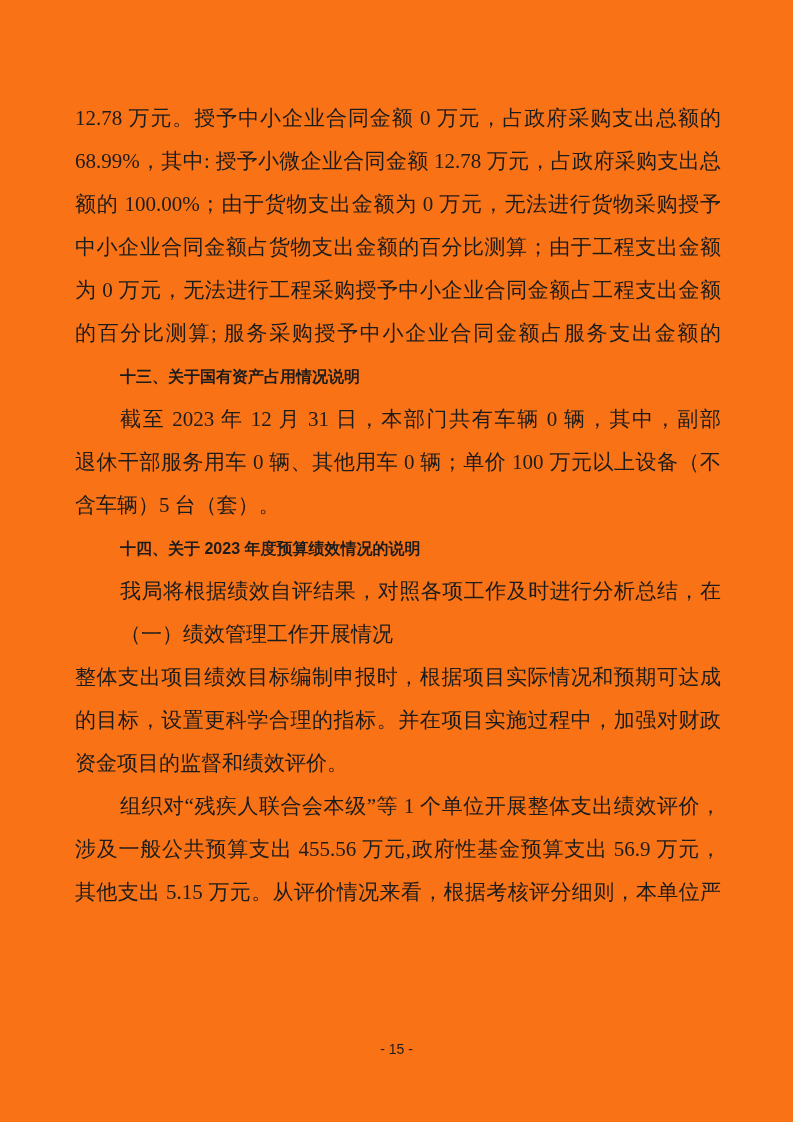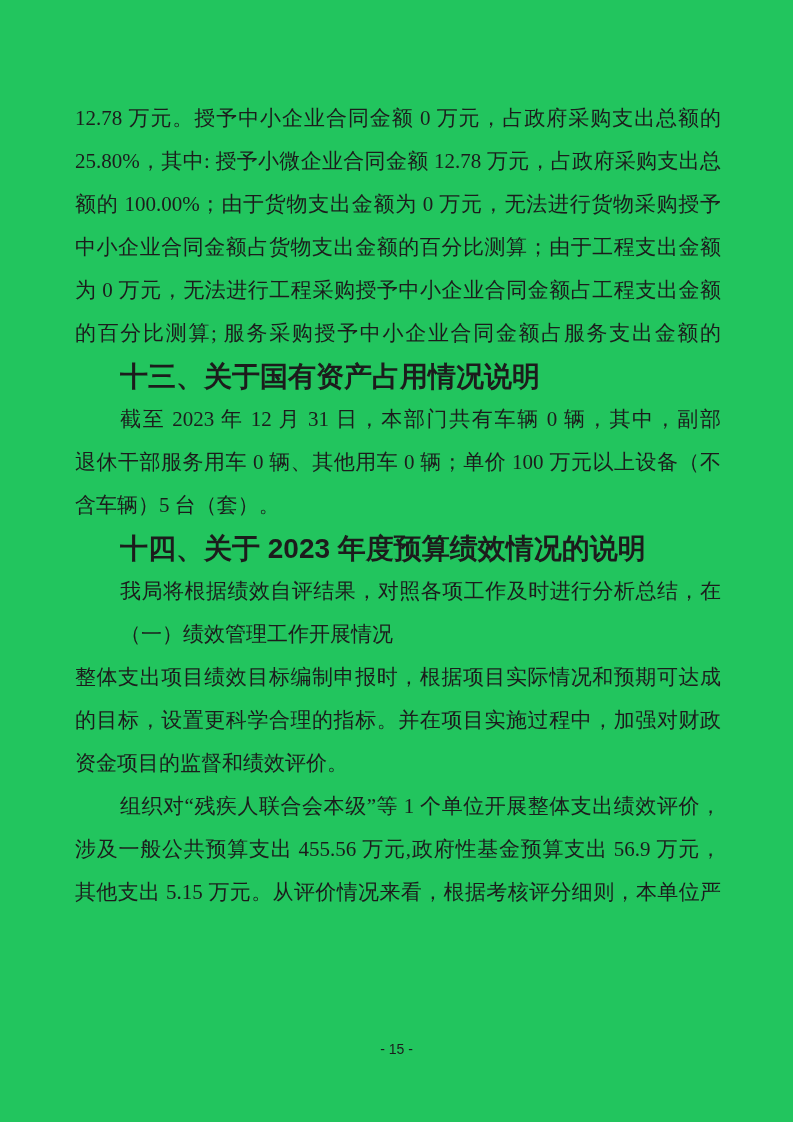--- a/index.html
+++ b/index.html
@@ -5,21 +5,21 @@
   html, body {
     margin: 0;
     padding: 0;
     background: #ffffff;
   }
   .page {
     position: relative;
     width: 793px;
     height: 1122px;
     margin: 0 auto;
-    background: #22c55e;
+    background: #f97316;
     overflow: hidden;
     font-family: "Liberation Serif", serif;
     color: #1c1c1c;
   }
   .content {
     position: absolute;
     top: 97px;
     left: 75px;
     width: 646px;
   }
@@ -35,21 +35,21 @@
     text-align: justify;
     text-align-last: justify;
     text-justify: inter-ideograph;
   }
   .line.indent {
     padding-left: 45px;
   }
   .line.heading {
     font-family: "Liberation Sans", sans-serif;
     font-weight: 700;
-    font-size: 28px;
+    font-size: 16px;
   }
   .footer {
     position: absolute;
     top: 1038px;
     left: 0;
     width: 793px;
     height: 22px;
     line-height: 22px;
     text-align: center;
     font-family: "Liberation Sans", sans-serif;
@@ -57,21 +57,21 @@
     color: #1c1c1c;
   }
 </style>
 </head>
 <body>
 
 <div class="page">
   <div class="content" id="doc-content">
 
   <div class="line justify">12.78 万元。授予中小企业合同金额 0 万元，占政府采购支出总额的</div>
-      <div class="line justify">25.80%，其中: 授予小微企业合同金额 12.78 万元，占政府采购支出总</div>
+      <div class="line justify">68.99%，其中: 授予小微企业合同金额 12.78 万元，占政府采购支出总</div>
       <div class="line justify">额的 100.00%；由于货物支出金额为 0 万元，无法进行货物采购授予</div>
       <div class="line justify">中小企业合同金额占货物支出金额的百分比测算；由于工程支出金额</div>
       <div class="line justify">为 0 万元，无法进行工程采购授予中小企业合同金额占工程支出金额</div>
       <div class="line justify">的百分比测算; 服务采购授予中小企业合同金额占服务支出金额的0%。</div>
       <div class="line heading indent">十三、关于国有资产占用情况说明</div>
       <div class="line justify indent">截至 2023 年 12 月 31 日，本部门共有车辆 0 辆，其中，副部（省）</div>
       <div class="line justify">退休干部服务用车 0 辆、其他用车 0 辆；单价 100 万元以上设备（不</div>
       <div class="line">含车辆）5 台（套）。</div>
       <div class="line heading indent">十四、关于 2023 年度预算绩效情况的说明</div>
       <div class="line justify indent">我局将根据绩效自评结果，对照各项工作及时进行分析总结，在</div>

